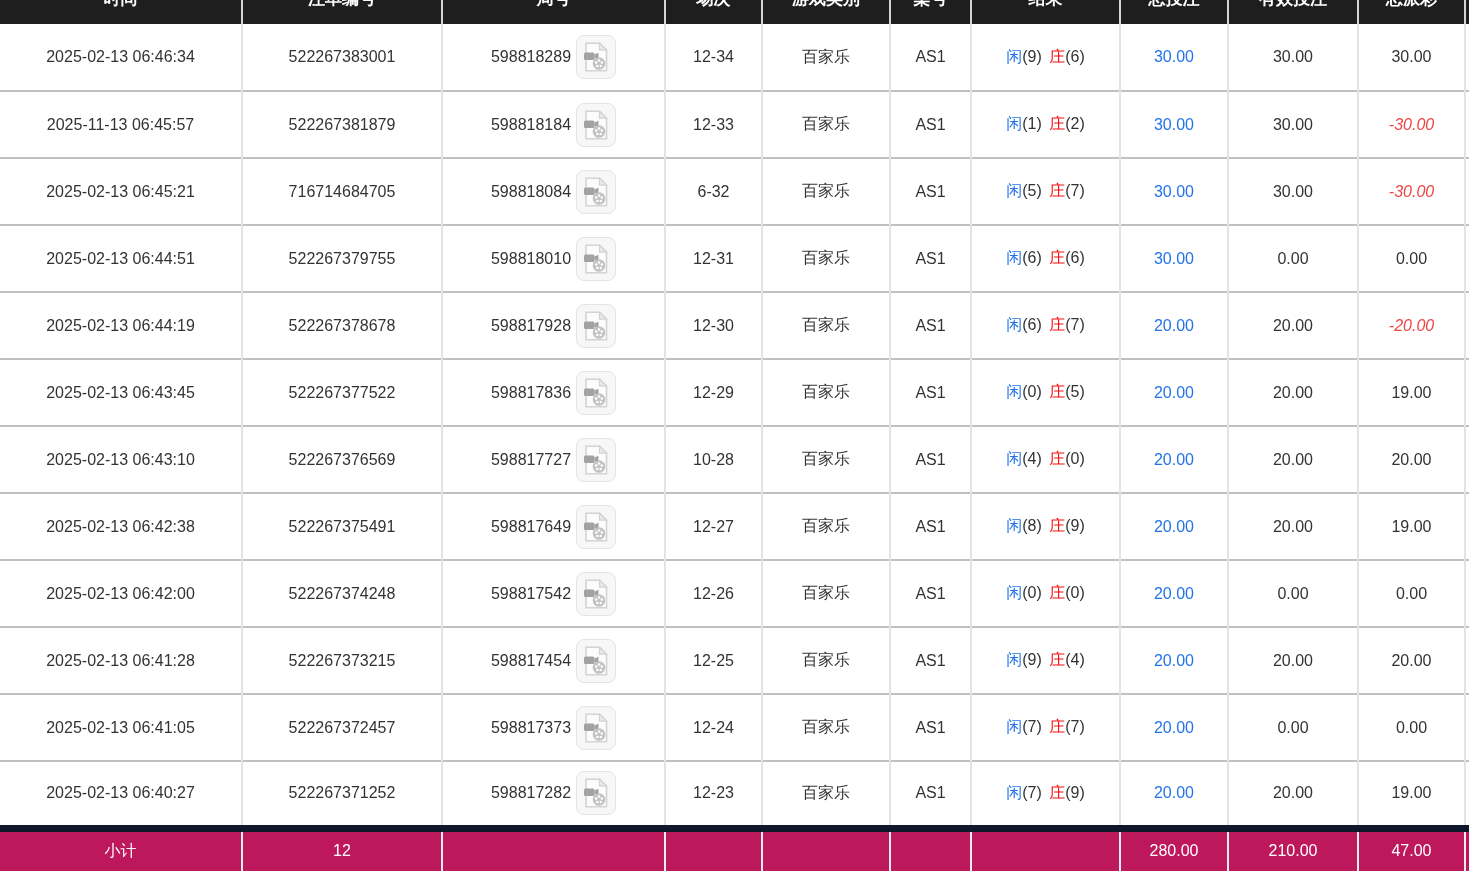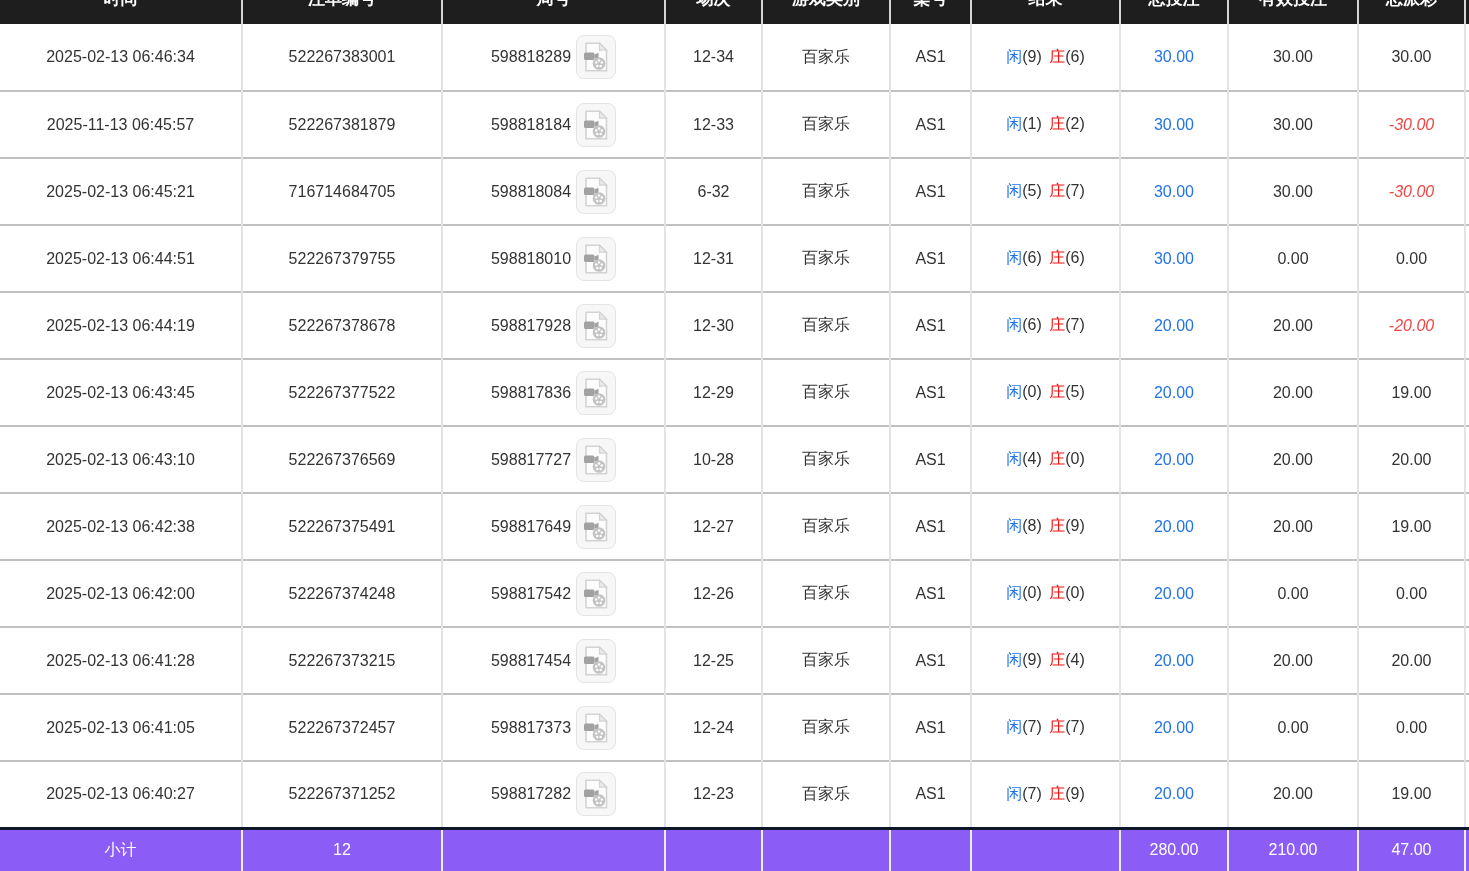--- a/index.html
+++ b/index.html
@@ -78,27 +78,27 @@
     height: 44px;
     border-radius: 8px;
     background: #f7f7f7;
     border: 1px solid #e4e4e4;
     cursor: pointer;
     flex: none;
   }
 
   
   tfoot td {
-    background: #8b5cf6;
+    background: #be185d;
     color: #ffffff;
     height: 43px;
     text-align: center;
     vertical-align: middle;
     font-size: 16px;
-    border-top: 3px solid #0f172a;
+    border-top: 7px solid #0f172a;
     white-space: nowrap;
   }
   tfoot td + td { border-left: 2px solid #ededed; }
 </style>
 </head>
 <body>
 
 <div class="screen">
   <table class="records">
     <colgroup>

